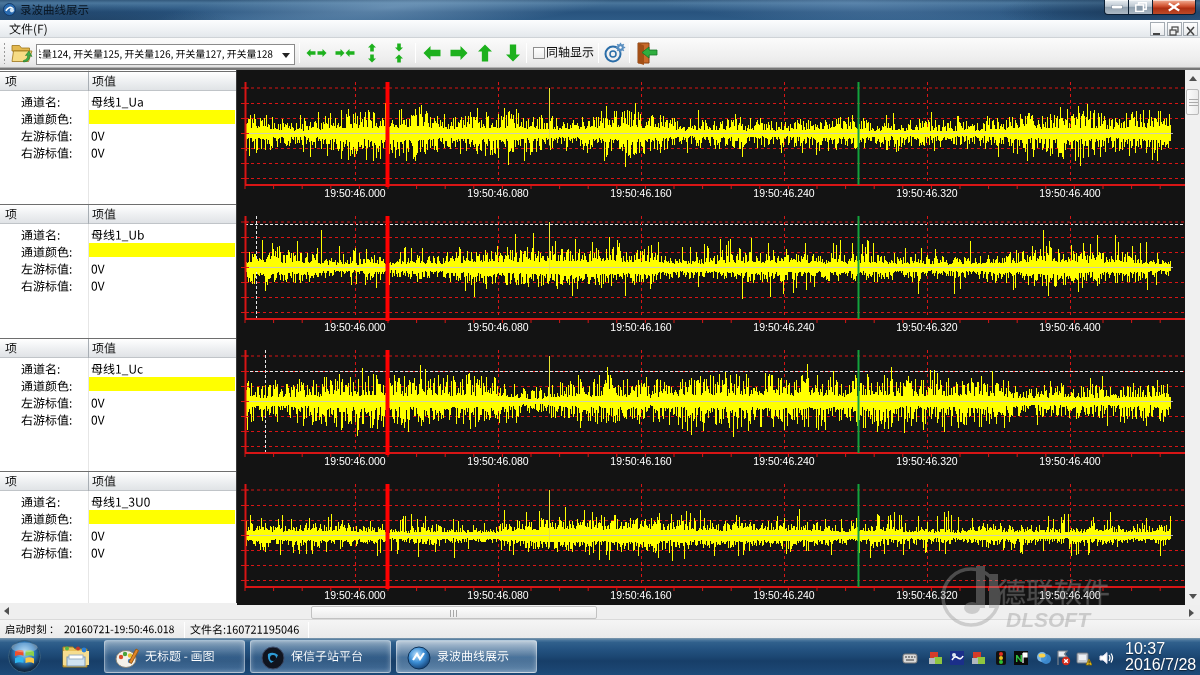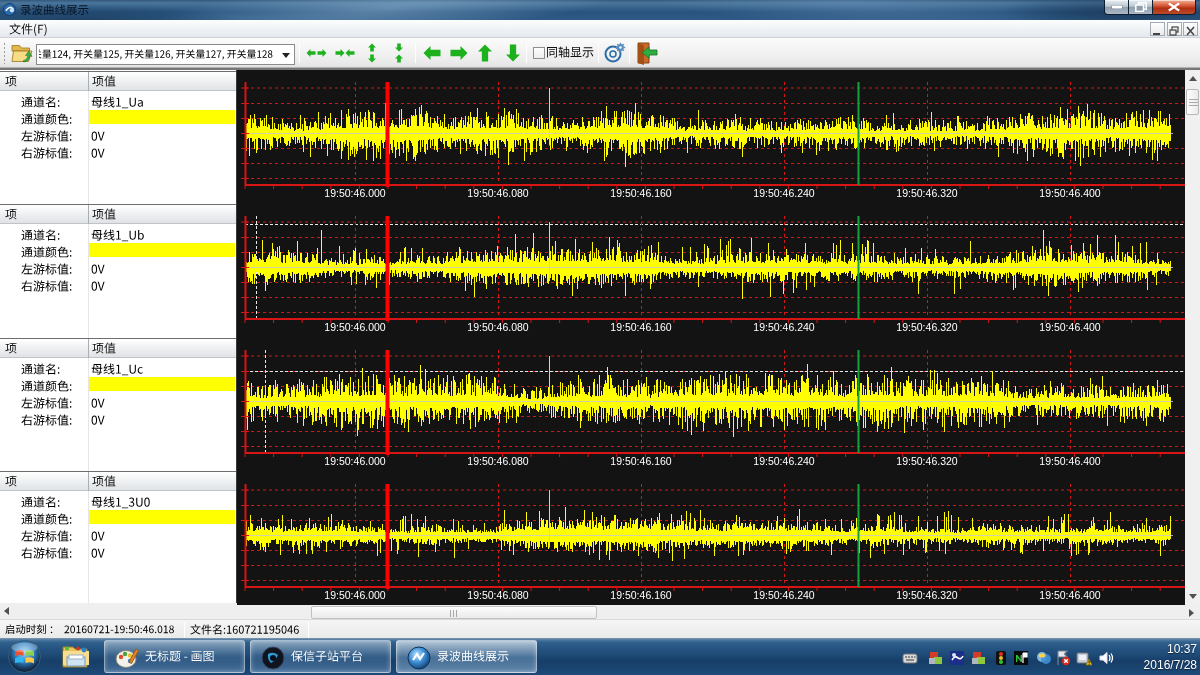--- a/index.html
+++ b/index.html
@@ -37,21 +37,21 @@
 #hthumb{position:absolute;left:74px;top:1px;width:286px;height:13px;background:linear-gradient(180deg,#fdfdfd,#ebebeb);border:1px solid #c2c2c2;border-radius:2px}
 #hthumb .grip{position:absolute;left:50%;top:3px;transform:translateX(-50%);width:8px;height:7px;background-image:linear-gradient(90deg,#a8a8a8 1px,transparent 1px);background-size:3px 7px}
 #pscroll{position:absolute;left:0;top:603px;width:237px;height:16px;background:#efefef}
 .tri{position:absolute;width:0;height:0}
 #status{position:absolute;left:0;top:619px;width:1200px;height:19px;background:linear-gradient(180deg,#f5f5f5,#eaeaea);border-top:1px solid #dadada}
 .ssep{position:absolute;top:2px;width:1px;height:16px;background:#c6c6c6;border-right:1px solid #fff}
 #wmark{position:absolute;left:936px;top:550px;width:200px;height:88px;pointer-events:none;opacity:.42}
 #taskbar{position:absolute;left:0;top:638px;width:1200px;height:37px;background:linear-gradient(180deg,#7f99ad 0%,#49759c 6%,#30608c 12%,#245381 30%,#1c4773 50%,#173e68 62%,#1a4470 82%,#1d4b79 100%)}
 .tbtn{position:absolute;top:2px;height:33px;width:141px;border-radius:3px;border:1px solid rgba(255,255,255,.45);background:linear-gradient(180deg,rgba(255,255,255,.42),rgba(205,228,248,.18) 45%,rgba(115,158,200,.28) 52%,rgba(148,188,226,.32));box-shadow:inset 0 0 5px rgba(255,255,255,.35)}
 .tbtn .ic{position:absolute;left:10px;top:5px;width:24px;height:24px}
-#clock{position:absolute;left:1125px;top:3px;width:72px;text-align:right;color:#fff;font-size:12px;line-height:16px;font-family:"Liberation Sans",sans-serif;text-shadow:0 1px 1px rgba(0,0,0,.55)}
+#clock{position:absolute;left:1125px;top:3px;width:72px;text-align:left;color:#fff;font-size:16px;line-height:16px;font-family:"Liberation Sans",sans-serif;text-shadow:0 1px 1px rgba(0,0,0,.55)}
 </style></head><body>
 <div id="scr">
     <svg width="0" height="0" style="position:absolute">
       <defs>
         <path id="g0" d="M134 317C199 281 278 224 316 186L369 238C329 276 248 329 185 363ZM134 784V715H740L736 623H164V554H732L726 462H67V395H461V212C316 152 165 91 68 54L108 -13C206 29 337 85 461 140V2C461 -12 456 -16 440 -17C424 -18 368 -18 309 -16C319 -35 331 -63 335 -82C413 -82 464 -82 495 -71C527 -60 537 -42 537 1V236C623 106 748 9 904 -40C914 -20 937 9 953 25C845 54 751 107 675 177C739 216 814 272 874 323L810 370C765 325 691 266 629 224C592 266 561 314 537 365V395H940V462H804C813 565 820 688 822 784L763 788L750 784Z"></path>
         <path id="g1" d="M92 777C151 745 227 696 265 662L309 722C271 755 194 801 135 830ZM38 506C99 477 177 431 215 398L258 460C219 491 140 535 80 562ZM62 -21 128 -67C180 26 240 151 285 256L226 301C177 188 110 56 62 -21ZM597 625V448H426V625ZM354 695V442C354 297 343 98 234 -42C252 -49 283 -67 296 -79C395 49 420 233 425 381H451C489 277 542 187 611 112C541 53 458 10 368 -20C384 -33 407 -64 417 -82C507 -50 590 -3 663 60C734 -2 819 -50 918 -80C929 -60 950 -31 967 -16C870 10 786 54 715 112C791 194 851 299 886 430L839 451L825 448H670V625H859C843 579 824 533 807 501L872 480C900 531 932 612 957 684L903 698L890 695H670V841H597V695ZM522 381H793C763 294 718 221 662 161C602 223 555 298 522 381Z"></path>
         <path id="g2" d="M581 830V640H412V830H338V640H98V-80H169V-16H833V-76H906V640H654V830ZM169 57V278H338V57ZM833 57H654V278H833ZM412 57V278H581V57ZM169 350V567H338V350ZM833 350H654V567H833ZM412 350V567H581V350Z"></path>
         <path id="g3" d="M54 54 70 -18C162 10 282 46 398 80L387 144C264 109 137 74 54 54ZM704 780C754 756 817 717 849 689L893 736C861 763 797 800 748 822ZM72 423C86 430 110 436 232 452C188 387 149 337 130 317C99 280 76 255 54 251C63 232 74 197 78 182C99 194 133 204 384 255C382 270 382 298 384 318L185 282C261 372 337 482 401 592L338 630C319 593 297 555 275 519L148 506C208 591 266 699 309 804L239 837C199 717 126 589 104 556C82 522 65 499 47 494C56 474 68 438 72 423ZM887 349C847 286 793 228 728 178C712 231 698 295 688 367L943 415L931 481L679 434C674 476 669 520 666 566L915 604L903 670L662 634C659 701 658 770 658 842H584C585 767 587 694 591 623L433 600L445 532L595 555C598 509 603 464 608 421L413 385L425 317L617 353C629 270 645 195 666 133C581 76 483 31 381 0C399 -17 418 -44 428 -62C522 -29 611 14 691 66C732 -24 786 -77 857 -77C926 -77 949 -44 963 68C946 75 922 91 907 108C902 19 892 -4 865 -4C821 -4 784 37 753 110C832 170 900 241 950 319Z"></path>
         <path id="g4" d="M313 -81V-80C332 -68 364 -60 615 3C613 17 615 46 618 65L402 17V222H540C609 68 736 -35 916 -81C925 -61 945 -34 961 -19C874 -1 798 31 737 76C789 104 850 141 897 177L840 217C803 186 742 145 691 116C659 147 632 182 611 222H950V288H741V393H910V457H741V550H670V457H469V550H400V457H249V393H400V288H221V222H331V60C331 15 301 -8 282 -18C293 -32 308 -63 313 -81ZM469 393H670V288H469ZM216 727H815V625H216ZM141 792V498C141 338 132 115 31 -42C50 -50 83 -69 98 -81C202 83 216 328 216 498V559H890V792Z"></path>
         <path id="g5" d="M234 351C191 238 117 127 35 56C54 46 88 24 104 11C183 88 262 207 311 330ZM684 320C756 224 832 94 859 10L934 44C904 129 826 255 753 349ZM149 766V692H853V766ZM60 523V449H461V19C461 3 455 -1 437 -2C418 -3 352 -3 284 0C296 -23 308 -56 311 -79C400 -79 459 -78 494 -66C530 -53 542 -31 542 18V449H941V523Z"></path>
@@ -924,20 +924,33 @@
           <use href="#g13" x="6608"></use>
           <use href="#g53" x="7163"></use>
           <use href="#g19" x="7718"></use>
           <use href="#g41" x="8273"></use>
           <use href="#g15" x="8828"></use>
           <use href="#g20" x="9383"></use>
         </g>
       </svg>
       <div class="ssep" style="left:308px"></div>
     </div>
+    <div id="wmark"><svg width="200" height="88" viewBox="0 0 200 88">
+        <circle cx="35" cy="47" r="28" fill="none" stroke="#9b9b9b" stroke-width="3.5"></circle>
+        <rect x="40" y="16" width="9" height="42" fill="#9b9b9b"></rect>
+        <rect x="53" y="24" width="9" height="34" fill="#9b9b9b"></rect>
+        <ellipse cx="36" cy="58" rx="8" ry="6" fill="#9b9b9b"></ellipse>
+      </svg><svg class="" style="position:absolute;left:62px;top:28px;" width="114" height="38">
+        <g fill="#999" stroke="#999" stroke-width="14" transform="translate(0,24.64) scale(0.028000,-0.028000)">
+          <use href="#g55" x="0"></use>
+          <use href="#g56" x="1000"></use>
+          <use href="#g57" x="2000"></use>
+          <use href="#g7" x="3000"></use>
+        </g>
+      </svg><div style="position:absolute;left:70px;top:58px;font-size:21px;font-weight:bold;font-style:italic;color:#999;font-family:'Liberation Sans',sans-serif">DLSOFT</div></div>
     <div id="taskbar">
       <svg style="position:absolute;left:7px;top:1px" width="35" height="35" viewBox="0 0 35 35">
 <defs>
           <radialGradient id="orb" cx="50%" cy="38%" r="65%">
             <stop offset="0%" stop-color="#9fd4f5"></stop>
             <stop offset="45%" stop-color="#2f7fc2"></stop>
             <stop offset="80%" stop-color="#15314f"></stop>
             <stop offset="100%" stop-color="#0d2033"></stop>
           </radialGradient>
         </defs>

